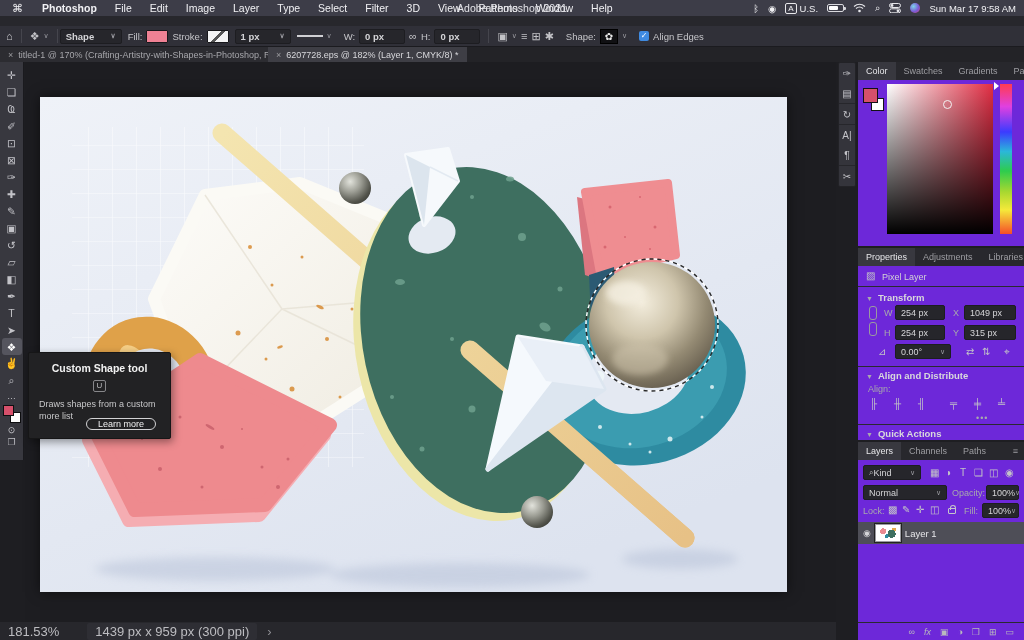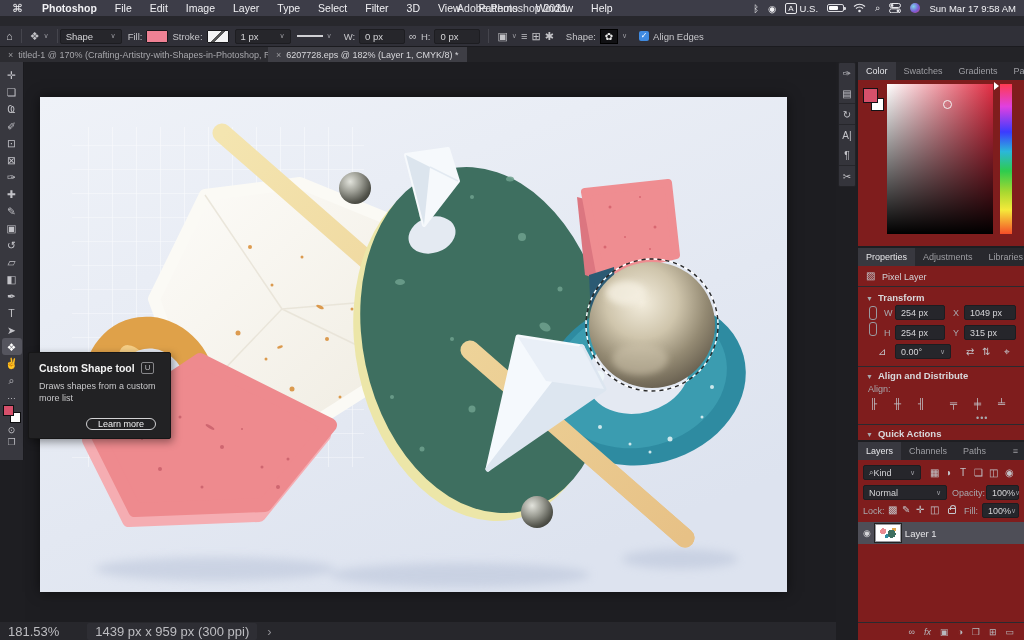--- a/index.html
+++ b/index.html
@@ -20,21 +20,21 @@
   .battery:after { content:""; position:absolute; right:-3px; top:2px; width:2px; height:3px; background:#d9d9de; border-radius:0 1px 1px 0; }
   .siri { width:10px; height:10px; border-radius:50%; background:radial-gradient(circle at 35% 35%, #7cd4e8, #7b5bd6 55%, #d6447a); }
 
   
   #winstrip { position:absolute; left:0; top:16px; width:1024px; height:10px; background:#27272c; }
   #optionsbar { position:absolute; left:0; top:26px; width:1024px; height:21px; background:#303038;
     border-bottom:1px solid #1b1b1f; display:flex; align-items:center; font-size:9.5px; color:#c6c6ca; }
   #optionsbar .grp { display:flex; align-items:center; gap:4px; margin:0 6px; white-space:nowrap; }
   #optionsbar .sep { width:1px; height:14px; background:#45454d; margin:0 2px; }
   .ob-field { background:#26262b; border:1px solid #1d1d21; border-radius:2px; height:15px;
-    display:inline-flex; align-items:center; padding:0 5px; gap:16px; color:#d5d5d8; }
+    display:inline-flex; align-items:center; padding:0 5px; gap:16px; color:#d5d5d8;font-weight:bold; }
   .caret { font-size:7px; color:#9a9aa0; }
   .swatch-fill { width:22px; height:13px; border:1px solid #17171a; border-radius:1px; }
   .swatch-stroke { width:22px; height:13px; background:#f4f4f4; border:1px solid #17171a; border-radius:1px;
      background-image:linear-gradient(135deg, transparent 44%, #555 44%, #555 56%, transparent 56%); }
   .shape-thumb { width:18px; height:15px; background:#101013; border:1px solid #000; color:#e8e8e8;
      display:inline-flex; align-items:center; justify-content:center; font-size:10px; }
   .cb { width:10px; height:10px; background:#3f8ae0; border-radius:2px; color:#fff; font-size:8px;
      display:inline-flex; align-items:center; justify-content:center; line-height:10px; }
   .obicon { color:#c2c2c6; font-size:11px; }
   .line-dd { width:26px; height:0; border-top:2px solid #cfcfd3; display:inline-block; }
@@ -57,35 +57,35 @@
   .fgbg .bg { position:absolute; right:0; bottom:0; width:11px; height:11px; background:#fdfdfd; border:1px solid #0e0e10; }
   .fgbg .fg { position:absolute; left:0; top:0; width:11px; height:11px; border:1px solid #0e0e10; }
 
   
   #canvasArea { position:absolute; left:25px; top:62px; width:811px; height:560px; background:#1d1d21; }
   #doc { position:absolute; left:15px; top:35px; width:747px; height:495px; box-shadow:0 0 12px rgba(0,0,0,.55); }
 
   
   #tooltip { position:absolute; left:28px; top:352px; width:143px; height:87px; background:#222224;
     border:1px solid #161617; border-radius:2px; padding:9px 10px; z-index:40; box-shadow:2px 3px 8px rgba(0,0,0,.4); }
-  #tooltip .t { font-size:10.5px; font-weight:bold; color:#f2f2f2; display:flex; align-items:center; gap:6px; }
+  #tooltip .t { font-size:10.5px; font-weight:bold; color:#f2f2f2; display:flex; align-items:center; gap:6px;flex-direction:column; }
   #tooltip .key { border:1px solid #87878a; border-radius:2px; color:#b9b9bc; font-weight:normal;
     font-size:8px; padding:0 3px; line-height:10px; }
   #tooltip .d { font-size:9px; color:#c7c7c9; margin-top:7px; line-height:1.3; }
   #tooltip .btn { position:absolute; right:14px; bottom:8px; border:1px solid #d2d2d4; border-radius:9px;
     font-size:9px; color:#f0f0f1; padding:0 11px; }
 
   
   #dock { position:absolute; left:838px; top:62px; width:18px; background:#34343b; border:1px solid #222226;
     border-radius:2px; display:flex; flex-direction:column; align-items:center; z-index:5; }
   #dock .dicon { height:20px; display:flex; align-items:center; justify-content:center; color:#c5c5ca; font-size:10px; width:100%; }
   #dock .dsep { width:100%; height:1px; background:#26262b; }
 
   
-  .panel { position:absolute; left:858px; width:166px; background:#7f1d1d; z-index:5; font-size:9.5px; }
+  .panel { position:absolute; left:858px; width:166px; background:#6d28d9; z-index:5; font-size:9.5px; }
   .ptabs { position:absolute; left:0; top:0; right:0; height:18px; background:#28282d; display:flex; align-items:stretch; }
   .ptab { display:flex; align-items:center; padding:0 8px; color:#9d9da2; white-space:nowrap; font-size:9px; }
   .ptab.active { background:#38383f; color:#e6e6e9; }
   .pmenu { margin-left:auto; align-self:center; padding-right:6px; color:#9d9da2; font-size:9px; }
   .hdr { position:absolute; color:#d9d9dc; font-size:9.5px; font-weight:bold; }
   .hdr .chev { font-size:7px; color:#a9a9ae; margin-right:5px; font-weight:normal; }
   .divline { position:absolute; left:0; right:0; height:1px; background:#2a2a2f; }
   .fld { position:absolute; background:#26262b; border:1px solid #1d1d21; border-radius:2px; height:15px;
     display:flex; align-items:center; padding:0 5px; color:#d5d5d8; font-size:9px; }
   .fld .caret { margin-left:auto; }

